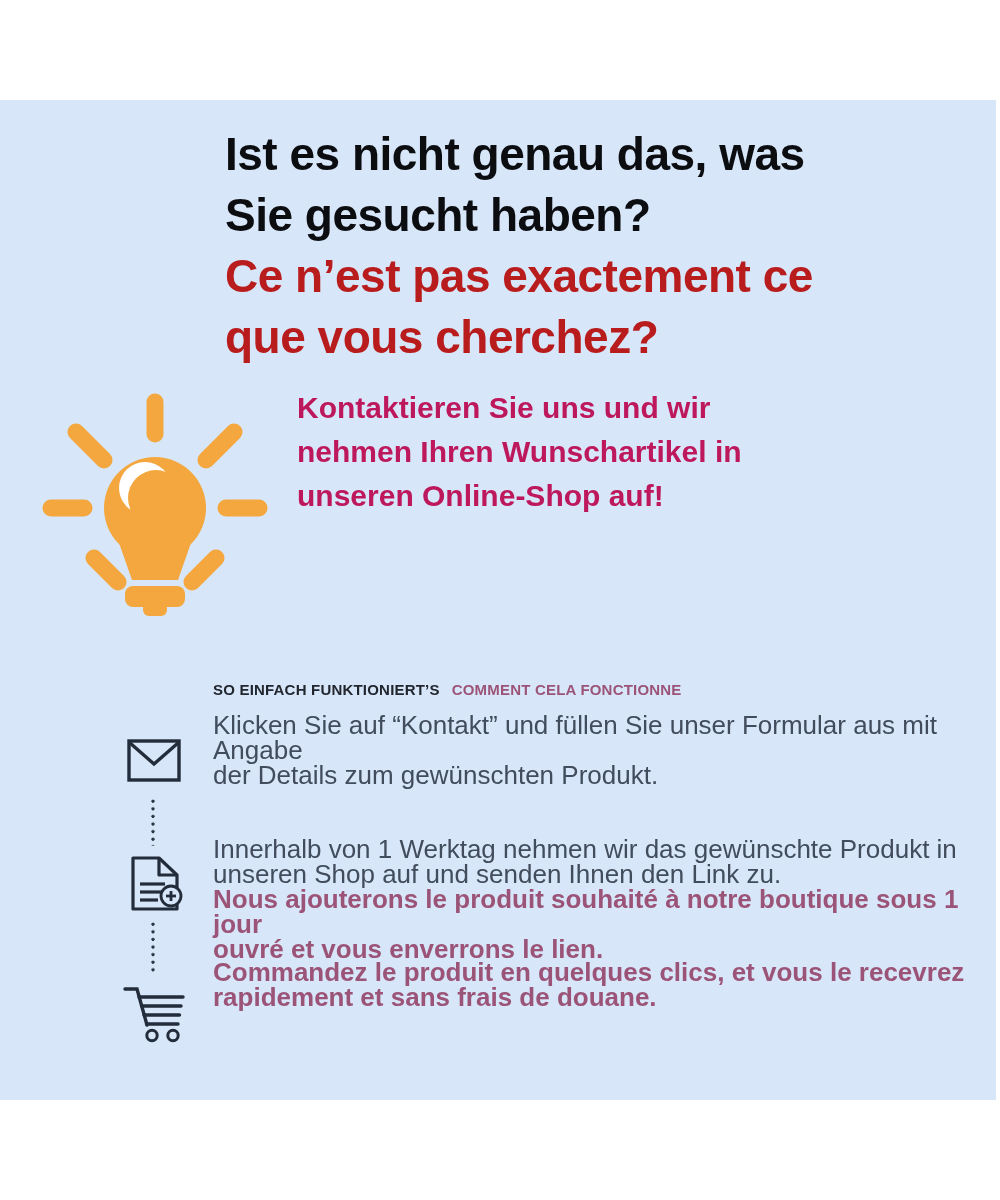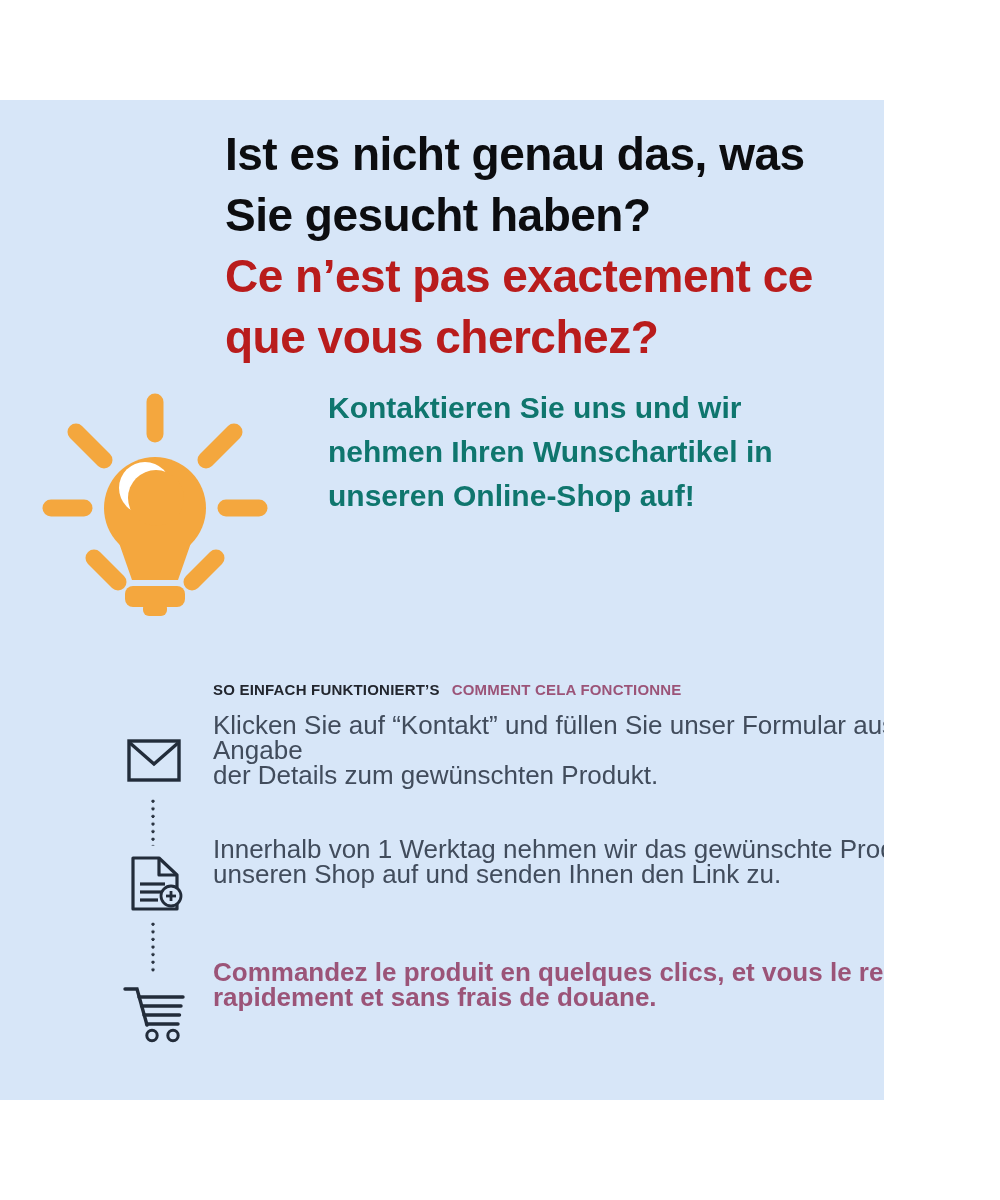--- a/index.html
+++ b/index.html
@@ -1,28 +1,28 @@
 <!DOCTYPE html>
 <html><head>
 <meta charset="utf-8">
 <style>
   html,body{margin:0;padding:0;background:#ffffff;}
   .page{
-    position:relative;width:884px;height:1200px;background:#ffffff;
+    position:relative;width:996px;height:1200px;background:#ffffff;
     font-family:"Liberation Sans",sans-serif;overflow:hidden;
   }
   .panel{position:absolute;left:0;top:100px;width:1000px;height:1000px;background:#d7e6f8;}
   .pre{white-space:pre-line;}
 
   .title{position:absolute;left:225px;margin:0;font-weight:700;font-size:46px;line-height:61px;letter-spacing:-0.5px;}
   .title-de{top:124px;color:#0c0d10;}
   .title-fr{top:246px;color:#b91c1c;}
 
   .intro{position:absolute;left:297px;margin:0;font-size:30px;line-height:44px;font-weight:600;}
-  .intro-de{top:386px;color:#0f766e;margin-left:31px;}
+  .intro-de{top:386px;color:#be185d;}
   .intro-fr{top:518px;color:#9b5478;}
 
   .bulb{position:absolute;left:42px;top:382px;width:226px;height:240px;}
 
   .hiw{position:absolute;left:213px;top:681px;display:flex;gap:12px;font-size:15px;font-weight:700;letter-spacing:0.2px;}
   .hiw-de{color:#22262e;}
   .hiw-fr{color:#9b5478;}
 
   .step{position:absolute;left:213px;width:780px;font-size:26px;line-height:25px;margin:0;}
   .step-de{color:#414c5c;font-weight:400;}
@@ -107,20 +107,22 @@
       <line x1="16" y1="38" x2="41" y2="38"></line>
       <line x1="16" y1="46" x2="34" y2="46"></line>
       <circle cx="47" cy="42" r="10" fill="#d7e6f8" stroke-width="2.8"></circle>
       <line x1="47" y1="37" x2="47" y2="47" stroke-width="2.8"></line>
       <line x1="42" y1="42" x2="52" y2="42" stroke-width="2.8"></line>
     </svg>
   </div>
   <div class="step step-2">
     <div class="step-de pre">Innerhalb von 1 Werktag nehmen wir das gewünschte Produkt in
 unseren Shop auf und senden Ihnen den Link zu.</div>
+    <div class="step-fr pre">Nous ajouterons le produit souhaité à notre boutique sous 1 jour
+ouvré et vous enverrons le lien.</div>
   </div>
 
   <div class="dots dots-2"></div>
 
   <div class="icon icon-cart">
     <svg width="66" height="60" viewBox="0 0 66 60" fill="none" stroke="#222c3a" stroke-width="3.4" stroke-linecap="round">
       <polyline points="4,6 16,6 26,42"></polyline>
       <line x1="18" y1="14" x2="62" y2="14"></line>
       <line x1="20.5" y1="23" x2="60" y2="23"></line>
       <line x1="23" y1="32" x2="58.5" y2="32"></line>

